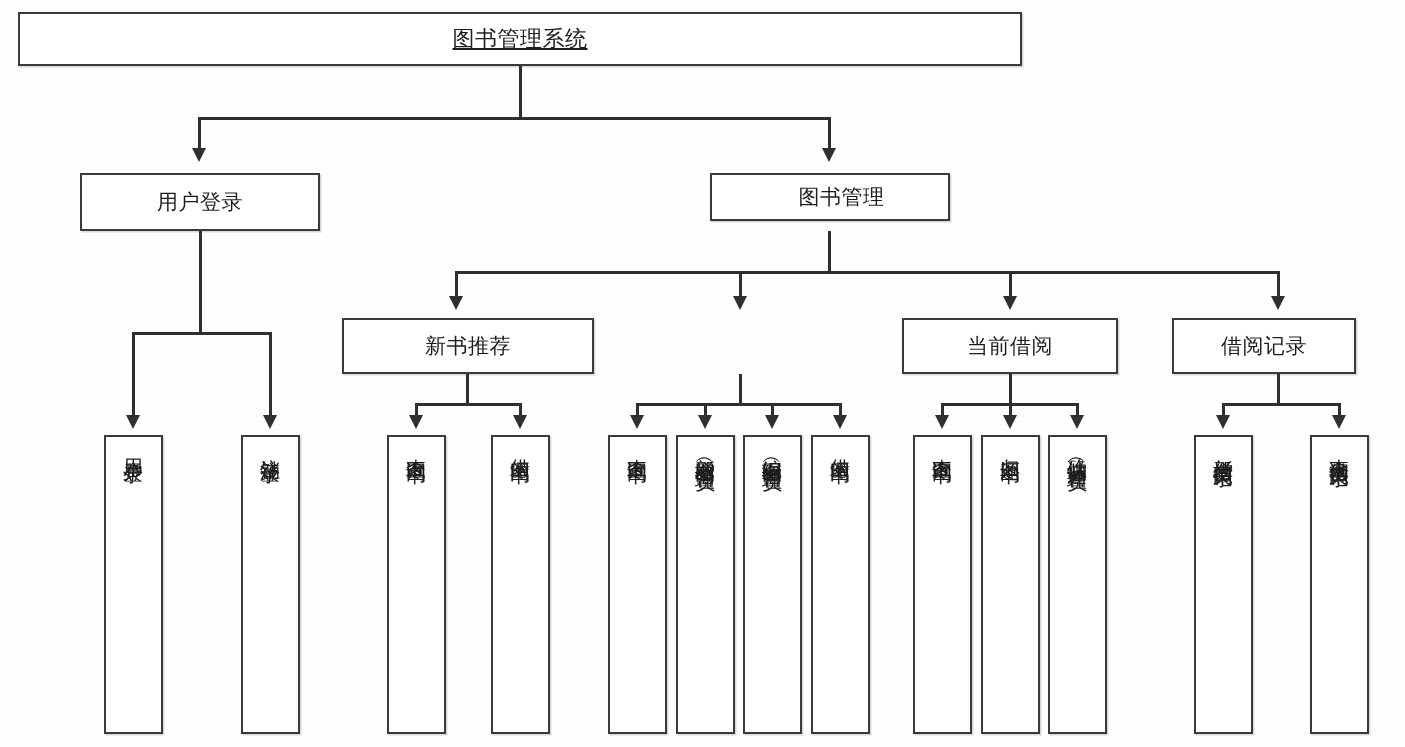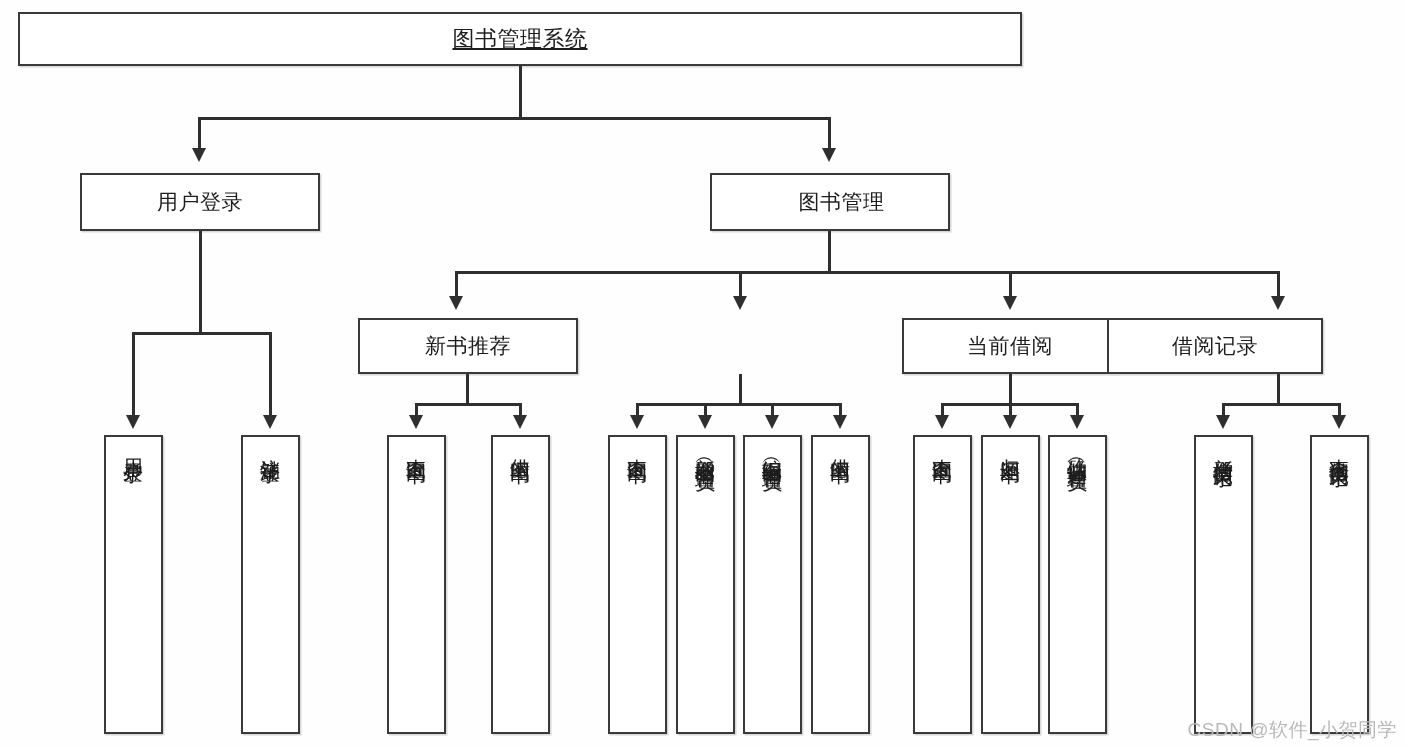--- a/index.html
+++ b/index.html
@@ -102,21 +102,21 @@
   <div class="ln v" style="left:198px; top:117px; width:2.5px; height:35px;"></div>
   <div class="arrow" style="left:192px; top:148px;"></div>
 
   <div class="ln v" style="left:828px; top:117px; width:2.5px; height:35px;"></div>
   <div class="arrow" style="left:822px; top:148px;"></div>
 
   <div class="node horiz" style="left:80px; top:173px; width:240px; height:58px;">
     <span class="label">用户登录</span>
   </div>
 
-  <div class="node horiz" style="left:710px; top:173px; width:240px; height:58px;padding-left:23px;">
+  <div class="node horiz" style="left:710px; top:173px; width:240px; height:48px;padding-left:23px;">
     <span class="label">图书管理</span>
   </div>
 
   <div class="ln v" style="left:199px; top:231px; width:2.5px; height:103px;"></div>
   <div class="ln h" style="left:132px; top:332px; width:139px; height:2.5px;"></div>
   <div class="ln v" style="left:132px; top:332px; width:2.5px; height:86px;"></div>
   <div class="arrow" style="left:126px; top:415px;"></div>
   <div class="ln v" style="left:269px; top:332px; width:2.5px; height:86px;"></div>
   <div class="arrow" style="left:263px; top:415px;"></div>
 
@@ -128,27 +128,27 @@
 
   <div class="ln v" style="left:739px; top:271px; width:2.5px; height:28px;"></div>
   <div class="arrow" style="left:733px; top:296px;"></div>
 
   <div class="ln v" style="left:1009px; top:271px; width:2.5px; height:28px;"></div>
   <div class="arrow" style="left:1003px; top:296px;"></div>
 
   <div class="ln v" style="left:1277px; top:271px; width:2.5px; height:28px;"></div>
   <div class="arrow" style="left:1271px; top:296px;"></div>
 
-  <div class="node horiz" style="left:358px; top:318px; width:220px; height:56px;">
+  <div class="node horiz" style="left:342px; top:318px; width:252px; height:56px;">
     <span class="label">新书推荐</span>
   </div>
   <div class="node horiz" style="left:902px; top:318px; width:216px; height:56px;">
     <span class="label">当前借阅</span>
   </div>
-  <div class="node horiz" style="left:1107px; top:318px; width:216px; height:56px;">
+  <div class="node horiz" style="left:1172px; top:318px; width:184px; height:56px;">
     <span class="label">借阅记录</span>
   </div>
 
   <div class="ln v" style="left:466px; top:374px; width:2.5px; height:32px;"></div>
   <div class="ln h" style="left:415px; top:403px; width:106px; height:2.5px;"></div>
   <div class="ln v" style="left:415px; top:403px; width:2.5px; height:15px;"></div>
   <div class="arrow" style="left:409px; top:415px;"></div>
   <div class="ln v" style="left:519px; top:403px; width:2.5px; height:15px;"></div>
   <div class="arrow" style="left:513px; top:415px;"></div>
 
@@ -216,15 +216,14 @@
     <span class="label">确认归还（管理员）</span>
   </div>
 
   <div class="node leaf" style="left:1194px; top:435px; width:59px; height:299px;">
     <span class="label">新增借阅记录</span>
   </div>
   <div class="node leaf" style="left:1310px; top:435px; width:59px; height:299px;">
     <span class="label">查询借阅记录</span>
   </div>
 
-  <div id="watermark">CSDN @软件_小贺同学</div>
 
 </div>
 
 </body></html>

